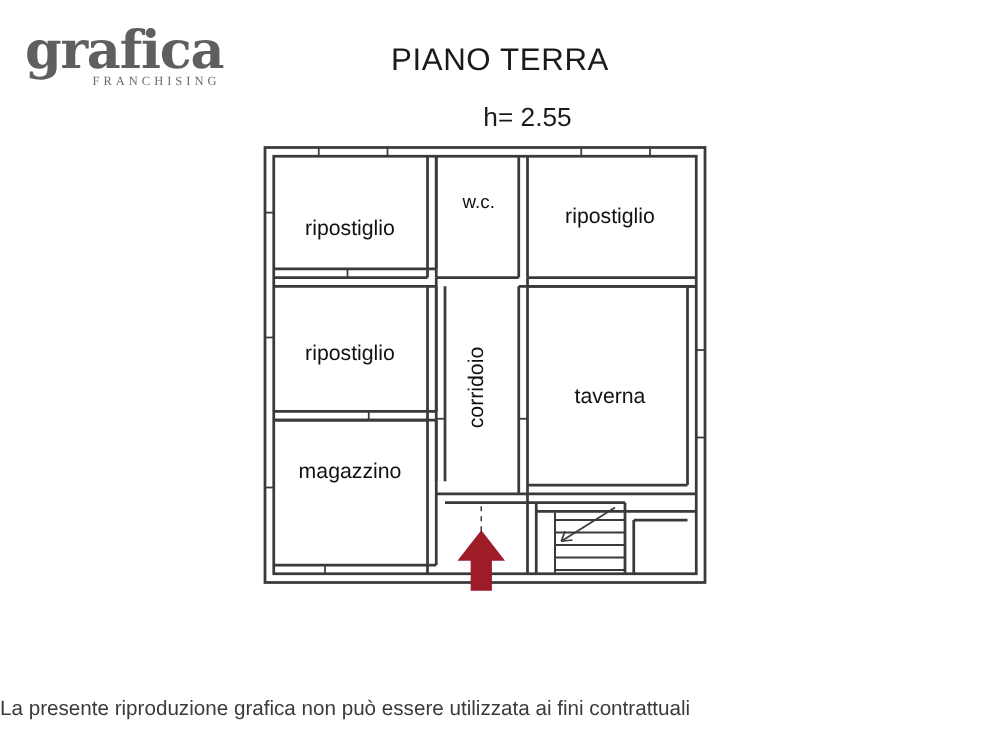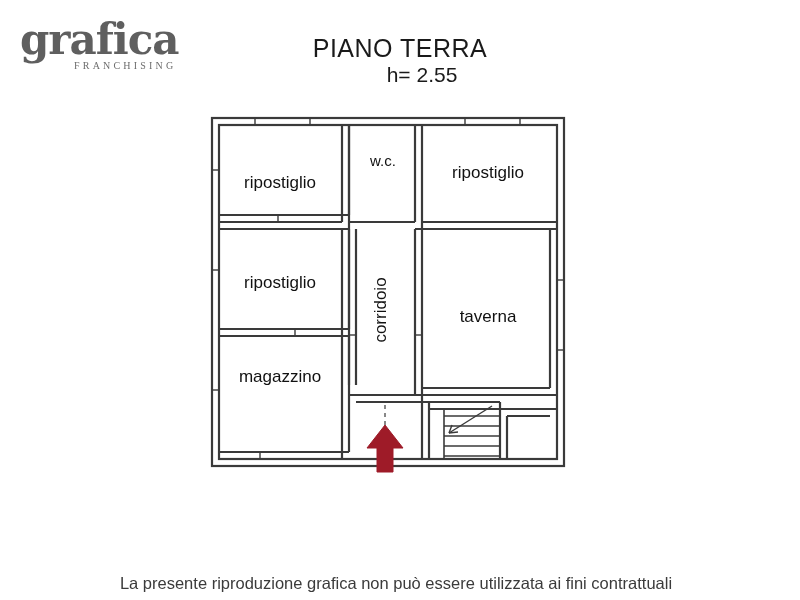--- a/index.html
+++ b/index.html
@@ -51,21 +51,21 @@
     width: 800px;
     text-align: center;
   }
   #title-block .t1 {
     font-size: 25px;
     letter-spacing: 0.5px;
     color: #1a1a1a;
   }
   #title-block .t2 {
     font-size: 21px;
-    margin-top: 0;
+    margin-top: 20px;
     color: #1a1a1a;
     padding-left: 44px;
   }
 
   
   #plan-wrap {
     position: absolute;
     left: 200px;
     top: 110px;
     width: 380px;
@@ -82,23 +82,23 @@
   .room-label-sm {
     font-family: "Liberation Sans", sans-serif;
     font-size: 15px;
     fill: #111111;
   }
 
   
   #footer {
     position: absolute;
     left: 0;
-    top: 574px;
+    top: 558px;
     width: 792px;
-    text-align: center;
+    text-align: left;
     font-size: 16.5px;
     color: #3b3b3b;
   }
 </style>
 </head>
 <body>
 
 <div id="logo">
   <div class="logo-word">grafica</div>
   <div class="logo-sub">FRANCHISING</div>

